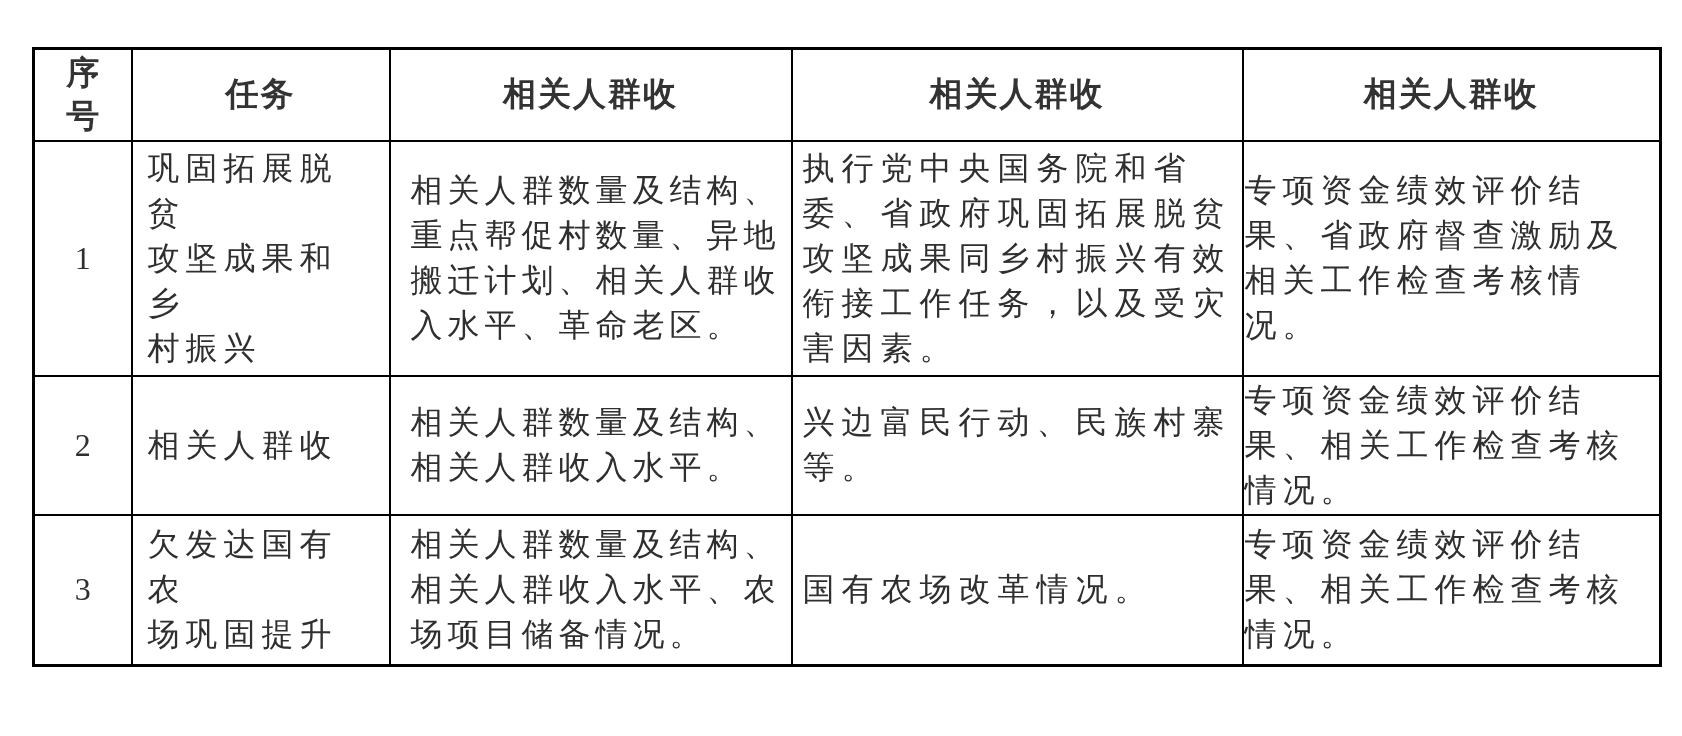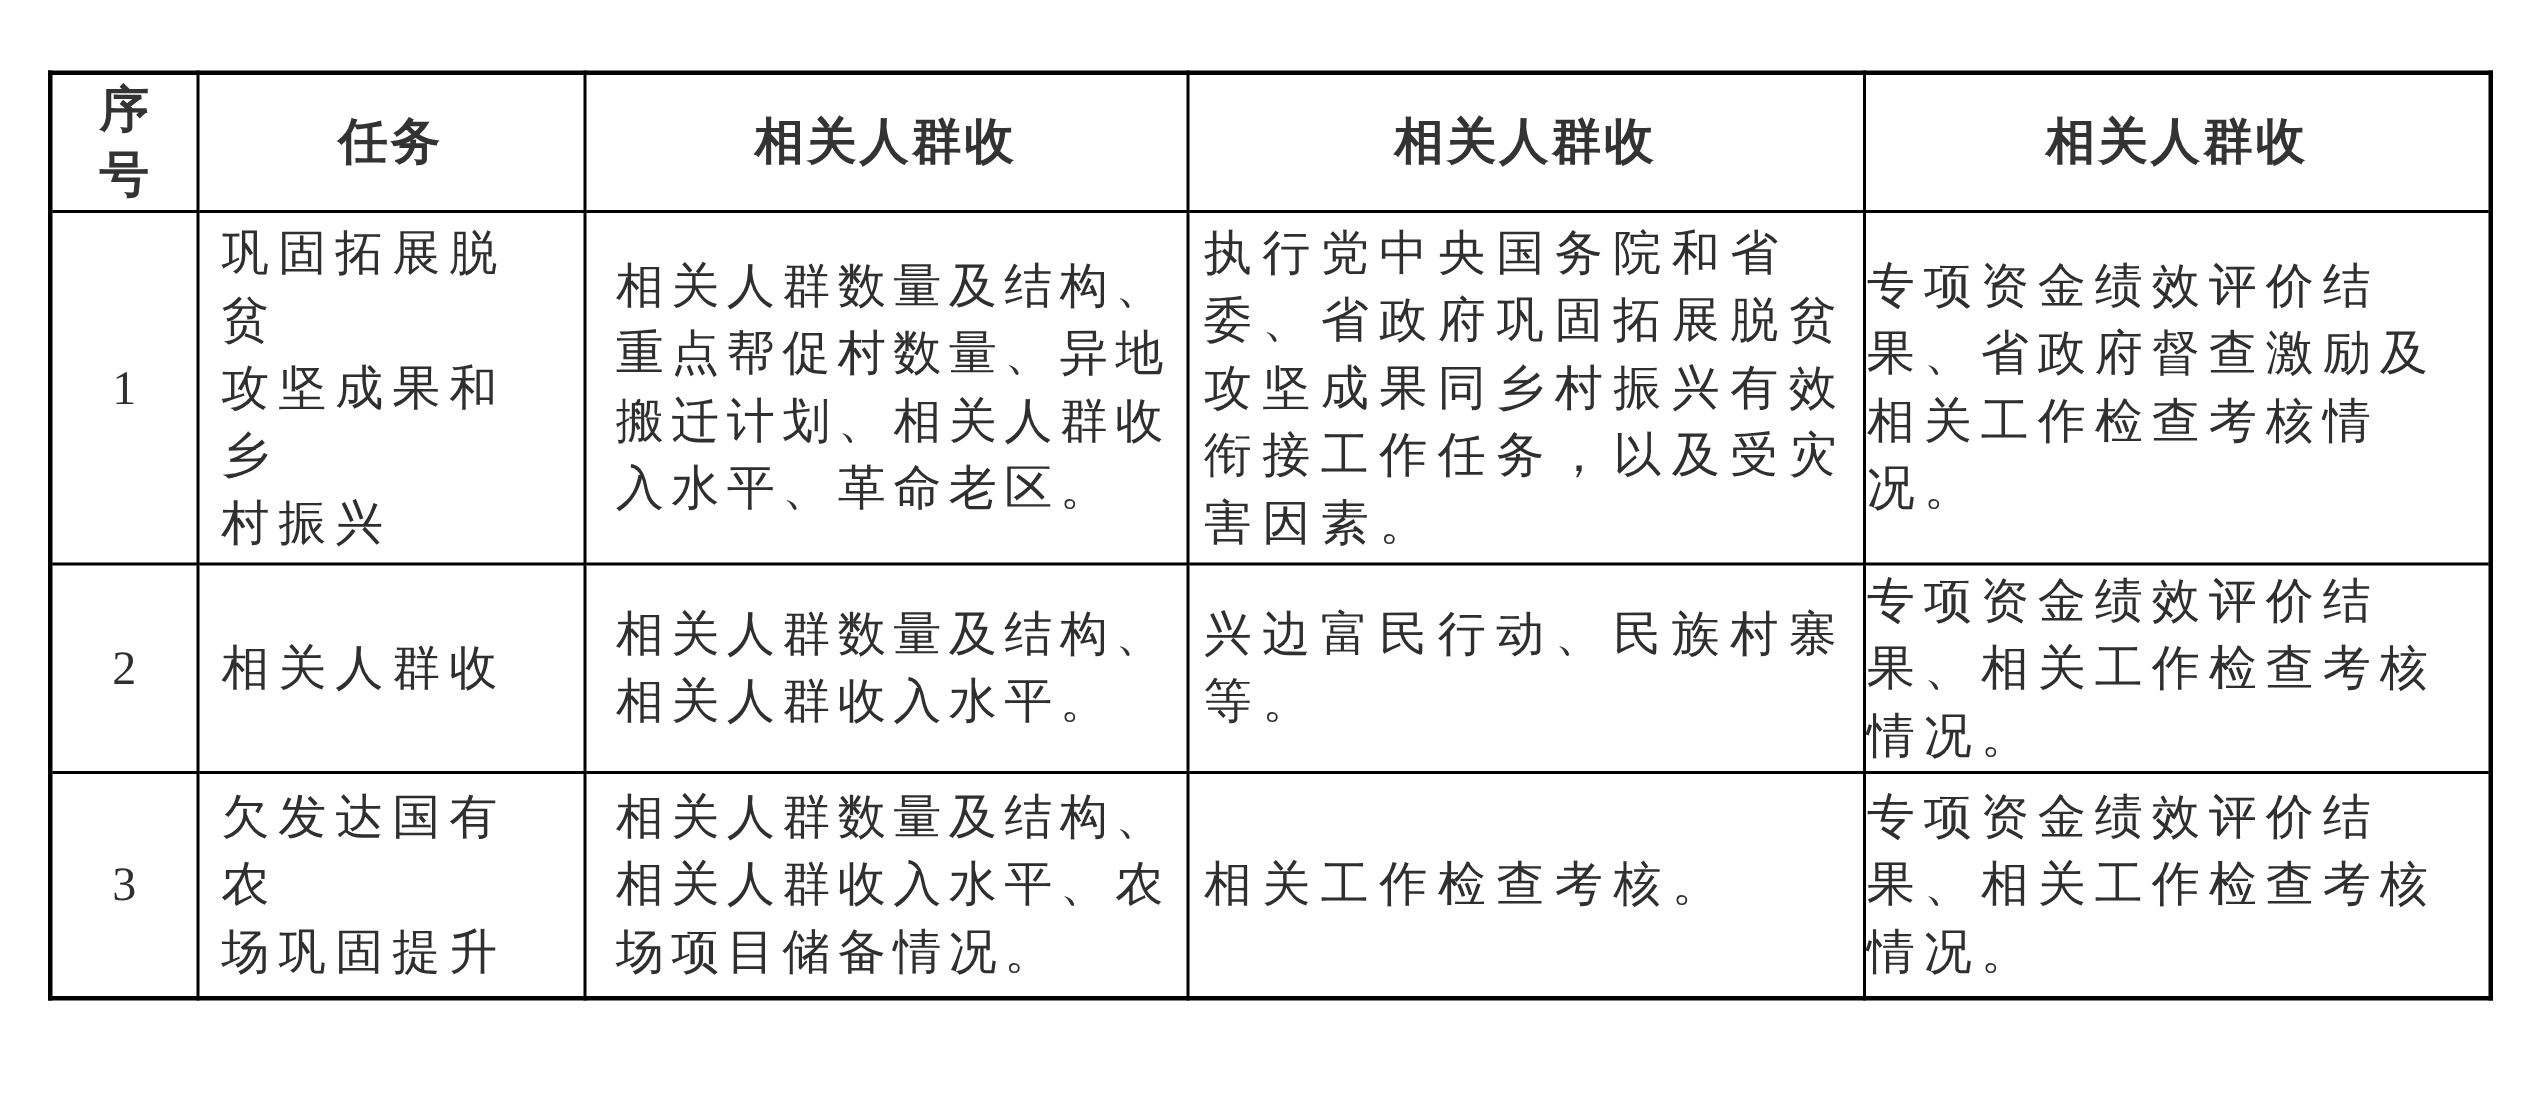--- a/index.html
+++ b/index.html
@@ -148,21 +148,21 @@
 果、相关工作检查考核
 情况。</td>
       </tr>
       <tr class="row-3">
         <td class="col-no">3</td>
         <td class="col-task">欠发达国有农
 场巩固提升</td>
         <td class="col-objective">相关人群数量及结构、
 相关人群收入水平、农
 场项目储备情况。</td>
-        <td class="col-policy">相关工作检查考核。</td>
+        <td class="col-policy">国有农场改革情况。</td>
         <td class="col-performance">专项资金绩效评价结
 果、相关工作检查考核
 情况。</td>
       </tr>
     </tbody>
   </table>
 
 </div>
 
 </body></html>

